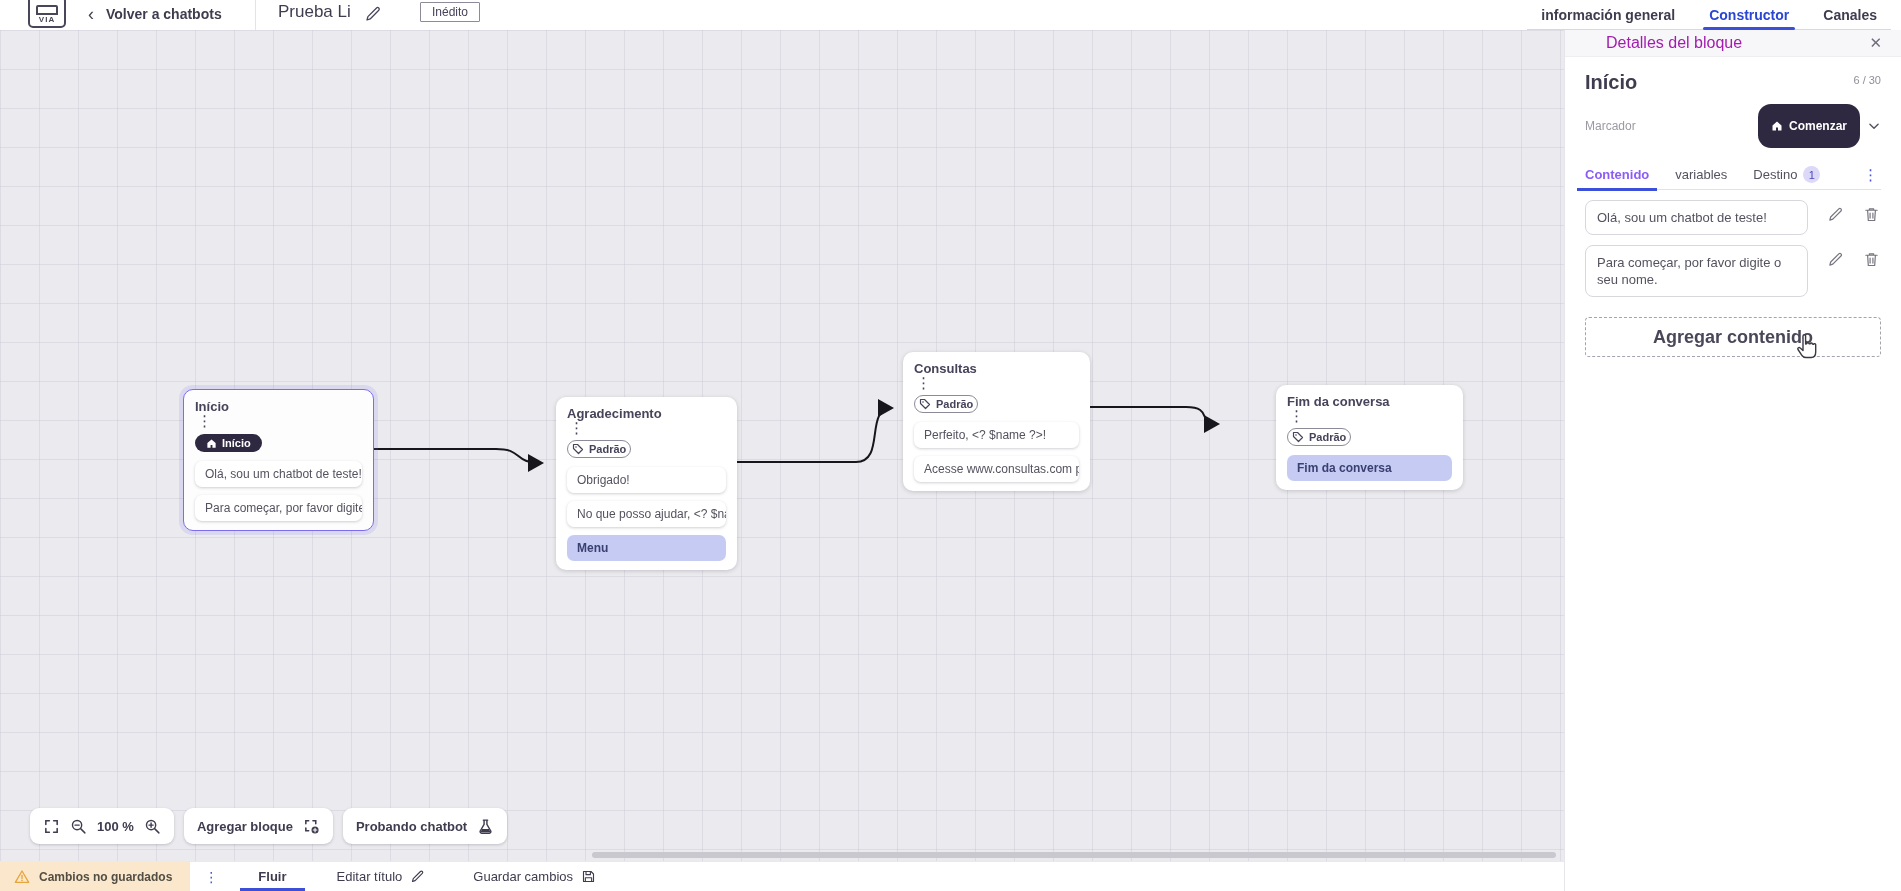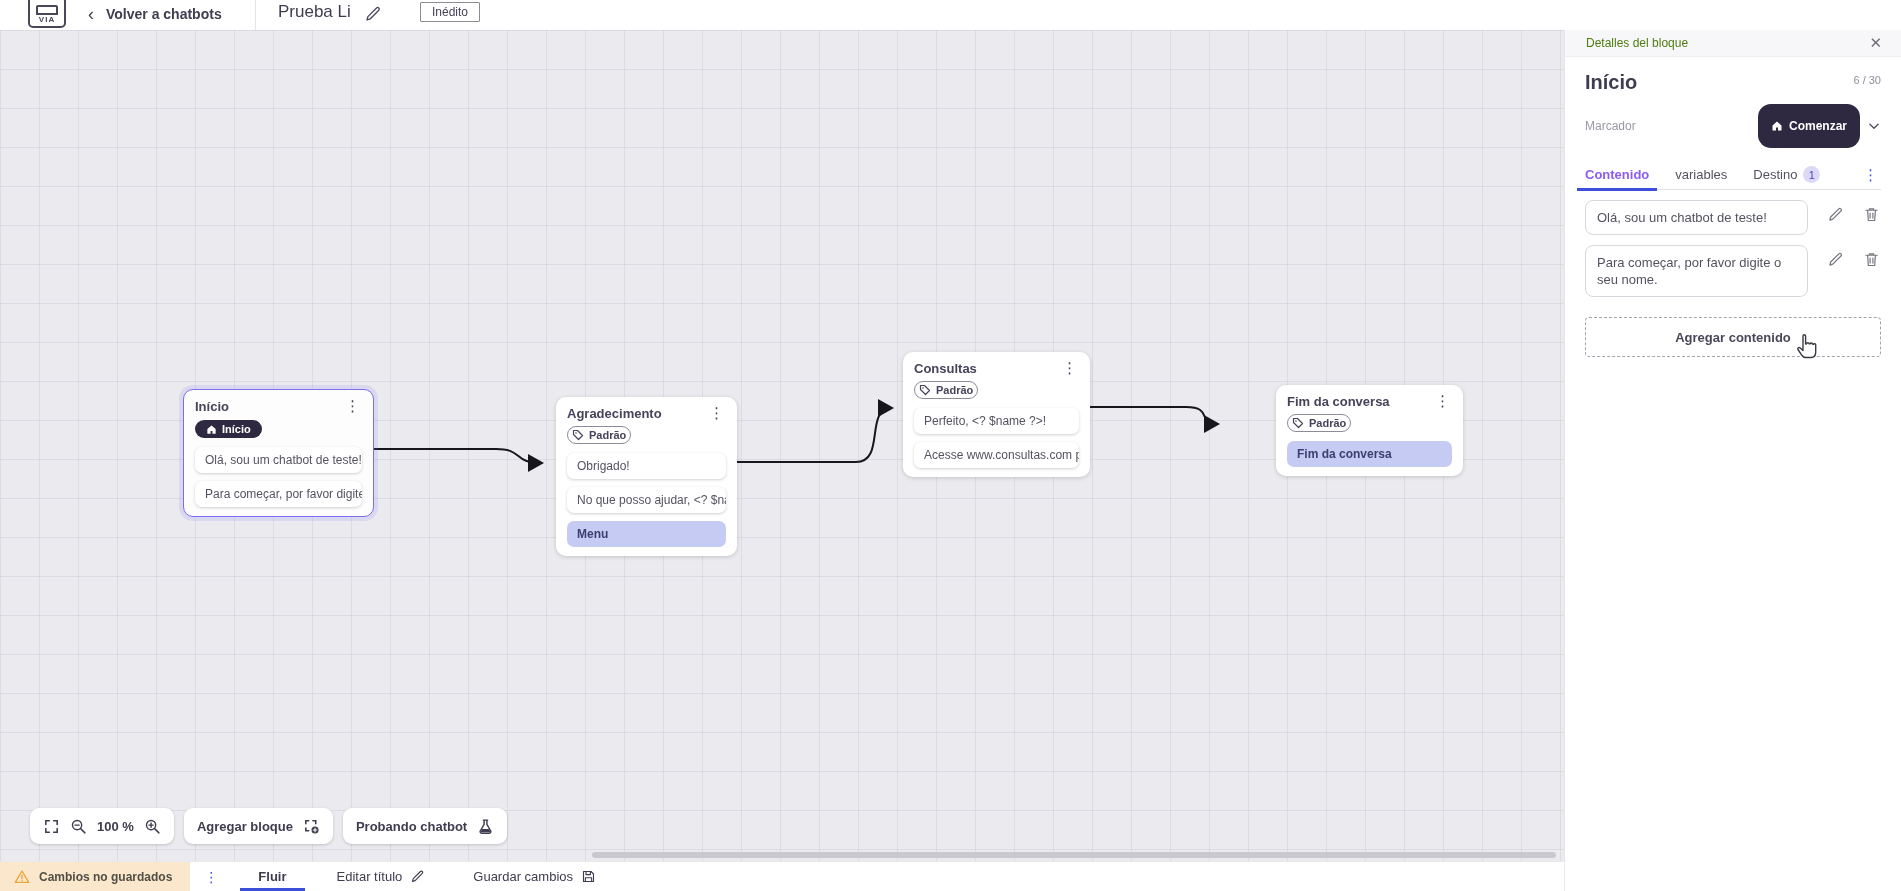--- a/index.html
+++ b/index.html
@@ -26,60 +26,60 @@
   
   .canvas { position:absolute; top:30px; left:0; width:1564px; height:831px;
     background-color:#ebeaee;
     background-image:linear-gradient(rgba(203,201,212,.45) 1px, transparent 1px),
                      linear-gradient(90deg, rgba(203,201,212,.45) 1px, transparent 1px);
     background-size:39px 39px; }
   .edges { position:absolute; inset:0; width:100%; height:100%; pointer-events:none; }
 
   .node { position:absolute; background:#fff; border-radius:10px; box-shadow:0 1px 4px rgba(40,40,60,.20); padding:9px 11px; }
   .node.selected { background:#fdfdfe; border:1px solid #7b6cf0; box-shadow:0 0 0 4px rgba(123,108,240,.14); }
-  .node-header { display:flex; justify-content:space-between; align-items:flex-start; }
+  .node-header { display:flex; justify-content:space-between; align-items:flex-start;flex-direction:column; }
   .node-title { font-size:13px; font-weight:bold; color:#46435a; }
   .kebab { color:#46435a; font-size:15px; line-height:14px; letter-spacing:0; cursor:pointer; padding:0 2px; }
   .badge-dark { display:inline-flex; align-items:center; gap:5px; background:#2e2940; color:#fff; border-radius:12px; padding:3px 11px; font-size:11px; font-weight:bold; margin-top:6px; }
   .badge-outline { display:inline-flex; align-items:center; gap:5px; border:1px solid #8d8b98; color:#46435a; border-radius:12px; padding:2px 4px; font-size:11px; font-weight:bold; margin-top:5px; background:#fff; }
   .node-item { background:#fff; border-radius:7px; box-shadow:0 1px 3px rgba(40,40,60,.22); padding:6px 10px; font-size:12px; color:#55525f; margin-top:8px; white-space:nowrap; overflow:hidden; }
   .node-item.highlight { background:#c5cbf3; color:#3a4170; font-weight:bold; box-shadow:none; }
 
   
   .canvas-toolbar { position:absolute; left:30px; top:778px; display:flex; gap:10px; }
   .tool-group, .tool-btn { background:#fff; border-radius:9px; box-shadow:0 1px 3px rgba(40,40,60,.22); height:36px; display:flex; align-items:center; padding:12px 13px; gap:10px; cursor:pointer; }
   .zoom-level { font-size:13px; font-weight:bold; color:#3f3c4f; }
   .tool-btn span.lbl { font-size:13px; font-weight:bold; color:#3f3c4f; }
   .icon16 { width:17px; height:17px; display:block; }
   .hscroll { position:absolute; left:592px; top:822px; width:964px; height:6px; border-radius:3px; background:#c9c8cf; cursor:pointer; }
 
   
   .panel { position:absolute; top:30px; right:0; width:337px; height:861px; background:#fff; border-left:1px solid #e6e5ea; z-index:20; }
   .panel-header { height:27px; background:#f7f6f9; display:flex; align-items:center; justify-content:space-between; padding:0 19px 0 21px; border-bottom:1px solid #eeedf2; }
-  .panel-header-title { font-size:12px; color:#4d7c0f; }
+  .panel-header-title { font-size:16px; color:#a21caf;margin-left:20px; }
   .panel-close { font-size:15px; color:#6f6d7a; cursor:pointer; }
   .panel-body { padding:14px 20px 0 20px; position:relative; }
   .block-title-row { display:flex; justify-content:space-between; align-items:flex-start; }
   .block-title { font-size:20px; font-weight:bold; color:#3f3c4f; }
   .block-counter { font-size:11px; color:#908e9a; margin-top:3px; }
   .marker-row { display:flex; justify-content:space-between; align-items:center; margin-top:10px; }
   .marker-label { font-size:12px; color:#9b99a4; }
   .marker-value-wrap { display:flex; align-items:center; gap:7px; }
   .marker-pill { display:inline-flex; align-items:center; gap:6px; background:#2e2940; color:#fff; border-radius:13px; padding:15px 13px; font-size:12px; font-weight:bold; cursor:pointer; }
   .panel-tabs { display:flex; align-items:center; margin-top:12px; border-bottom:1px solid #e2e1e7; height:30px; gap:26px; }
   .panel-tab { font-size:13px; color:#55525f; position:relative; height:30px; display:flex; align-items:center; gap:6px; cursor:pointer; }
   .panel-tab.active { color:#8b5cf6; font-weight:bold; }
   .panel-tab.active::after { content:""; position:absolute; left:-8px; right:-8px; bottom:-1px; height:2.5px; background:#3b4fd8; }
   .tab-badge { width:17px; height:17px; border-radius:50%; background:#dcd8f7; color:#4f46b8; font-size:11px; display:flex; align-items:center; justify-content:center; }
   .panel-kebab { margin-left:auto; color:#4553d6; font-size:15px; cursor:pointer; padding:0 3px; }
   .content-row { display:flex; align-items:flex-start; gap:19px; margin-top:10px; }
   .content-row:first-of-type { margin-top:28px; }
   .content-card { flex:0 0 223px; border:1px solid #d8d7de; border-radius:8px; padding:8px 11px; font-size:13px; color:#55525f; line-height:17px; background:#fff; cursor:text; }
   .row-icon { width:17px; height:17px; margin-top:6px; cursor:pointer; }
-  .add-content { margin-top:20px; border:1px dashed #a5a3ae; border-radius:4px; height:40px; display:flex; align-items:center; justify-content:center; font-size:13px; font-weight:bold; color:#4a4758; cursor:pointer; }
+  .add-content { margin-top:20px; border:1px dashed #a5a3ae; border-radius:4px; height:40px; display:flex; align-items:center; justify-content:center; font-size:18px; font-weight:bold; color:#4a4758; cursor:pointer; }
 
   
   .bottombar { position:absolute; left:0; top:861px; width:1564px; height:30px; background:#fff; border-top:1px solid #e9e8ee; display:flex; align-items:stretch; z-index:25; }
   .warning-chip { background:#fbe8cc; display:flex; align-items:center; gap:9px; padding:0 18px 0 14px; font-size:12px; font-weight:bold; color:#514e45; }
   .bb-kebab { display:flex; align-items:center; color:#4553d6; font-size:14px; padding:0 14px; cursor:pointer; }
   .bb-tab { display:flex; align-items:center; padding:0 26px; font-size:13px; font-weight:bold; color:#3f3c4f; position:relative; cursor:pointer; }
   .bb-tab::after { content:""; position:absolute; left:8px; right:8px; bottom:0; height:3px; background:#3b4fd8; }
   .bb-item { display:flex; align-items:center; gap:8px; padding:0 24px; font-size:13px; font-weight:normal; color:#3f3c4f; cursor:pointer; }
 
   .cursor-hand { position:absolute; left:1793px; top:332px; z-index:50; pointer-events:none; }
@@ -96,20 +96,25 @@
   <div class="back-btn">
     <span class="back-chevron">‹</span>
     <span class="back-label">Volver a chatbots</span>
   </div>
   <div class="topbar-divider"></div>
   <div class="bot-title">Prueba Li</div>
   <svg class="title-edit sicon" viewBox="0 0 24 24">
     <path d="M4 20l1.2-4.5L16.7 4a2.1 2.1 0 0 1 3 3L8.2 18.6 4 20z" fill="none" stroke="#46435a" stroke-width="1.7" stroke-linejoin="round"></path>
   </svg>
   <div class="status-pill">Inédito</div>
+  <div class="top-tabs">
+    <div class="top-tab">información general</div>
+    <div class="top-tab active">Constructor</div>
+    <div class="top-tab">Canales</div>
+  </div>
 </div>
 
 <div class="canvas">
 
   <svg class="edges">
     <defs>
       <marker id="arrow" markerWidth="9" markerHeight="9" refX="7" refY="4.5" orient="auto">
         <path d="M0,0 L8,4.5 L0,9 z" fill="#17161c"></path>
       </marker>
     </defs>

